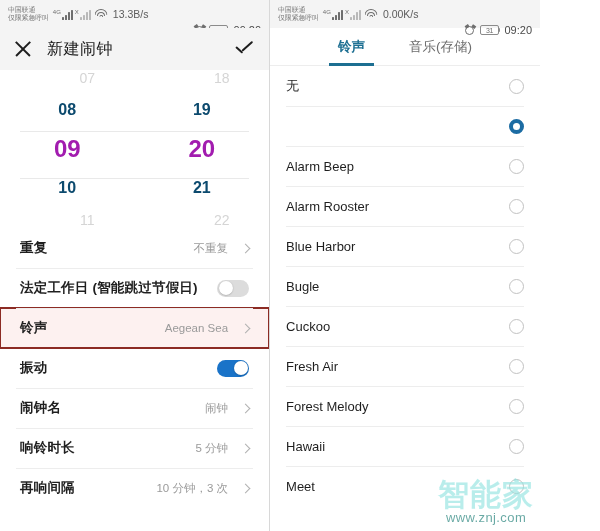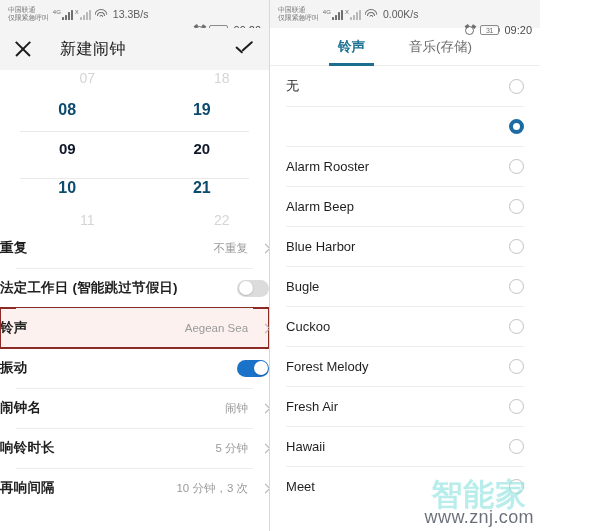--- a/index.html
+++ b/index.html
@@ -49,39 +49,39 @@
   .battery .nub { width: 1.5px; height: 4px; background: #8b8b8b; border-radius: 0 1px 1px 0; }
   .clock { font-size: 11px; color: #4a4a4a; }
 
   
   .appbar { height: 42px; background: #f4f4f4; display: flex; align-items: center; padding: 0 14px; position: relative; }
   .ic-close { width: 18px; height: 18px; position: relative; flex: none; cursor: pointer; }
   .ic-close::before, .ic-close::after {
     content: ""; position: absolute; left: -1px; top: 8px; width: 20px; height: 1.6px; background: #1d1d1d; }
   .ic-close::before { transform: rotate(45deg); }
   .ic-close::after { transform: rotate(-45deg); }
-  .apptitle { font-size: 16px; color: #1a1a1a; margin-left: 28px; font-weight: 500; letter-spacing: 0.5px; }
+  .apptitle { font-size: 16px; color: #1a1a1a; margin-left: 15px; font-weight: 500; letter-spacing: 0.5px; }
   .ic-check { position: absolute; right: 14px; top: 13px; width: 19px; height: 11px; cursor: pointer; }
   .ic-check::before, .ic-check::after { content: ""; position: absolute; background: #1d1d1d; height: 1.6px; border-radius: 1px; }
   .ic-check::before { width: 9px; left: 0; top: 5px; transform: rotate(42deg); transform-origin: left center; }
   .ic-check::after { width: 14px; left: 6px; top: 9px; transform: rotate(-42deg); transform-origin: left center; }
 
   
   .timepicker { height: 158px; position: relative; display: flex; }
   .col { flex: 1; display: flex; flex-direction: column; align-items: center; justify-content: center; }
   .col .v { height: 32px; line-height: 32px; font-size: 16px; font-weight: bold; color: #0c4a6e; width: 100%; text-align: center; }
   .col .v.far { color: #d5d5d5; font-weight: normal; font-size: 14px; padding-left: 40px; }
-  .col .v.sel { color: #0f172a; font-size: 15px; line-height: 46px; height: 46px; }
+  .col .v.sel { color: #a21caf; font-size: 24px; line-height: 46px; height: 46px; }
   .selector-line { position: absolute; left: 20px; right: 20px; height: 1px; background: #e9e9e9; }
   .selector-line.top { top: 61px; }
   .selector-line.bot { top: 108px; }
 
   
   .list { padding: 0; }
-  .row { height: 40px; display: flex; align-items: center; padding: 0 0; position: relative; cursor: pointer; text-align: right; }
+  .row { height: 40px; display: flex; align-items: center; padding: 0 20px; position: relative; cursor: pointer; text-align: right; }
   .row + .row::before { content: ""; position: absolute; left: 16px; right: 16px; top: 0; height: 1px; background: #ededed; }
   .row .label { font-size: 13.5px; color: #1f1f1f; font-weight: bold; letter-spacing: 0.2px; }
   .row .right { margin-left: auto; display: flex; align-items: center; gap: 14px; }
   .row .value { font-size: 11.5px; color: #9a9a9a; }
   .chev { width: 7px; height: 7px; border-right: 1.3px solid #b0b0b0; border-top: 1.3px solid #b0b0b0;
           transform: rotate(45deg); }
   .toggle { width: 32px; height: 17px; border-radius: 9px; background: #dcdcdc; position: relative; flex: none; cursor: pointer; }
   .toggle .knob { position: absolute; top: 1.5px; left: 1.5px; width: 14px; height: 14px; border-radius: 50%;
                   background: #ffffff; box-shadow: 0 0.5px 1.5px rgba(0,0,0,0.28); }
   .toggle.on { background: #1a73c8; }
@@ -100,21 +100,21 @@
   .rt-row + .rt-row::before { content: ""; position: absolute; left: 16px; right: 16px; top: 0; height: 1px; background: #ededed; }
   .rt-row .name { font-size: 13px; color: #1f1f1f; }
   .radio { margin-left: auto; width: 15px; height: 15px; border-radius: 50%; border: 1.4px solid #c2c2c2; flex: none; }
   .radio.checked { border: 4px solid #1c6ca3; background: #ffffff; }
 
   
   .watermark { position: absolute; right: 6px; bottom: 6px; text-align: center; pointer-events: none;
                user-select: none; opacity: 0.62; }
   .wm-cn { font-size: 31px; font-weight: bold; color: #8fe3e0; letter-spacing: 1px; line-height: 32px;
            font-family: "DejaVu Sans", sans-serif; }
-  .wm-url { font-size: 18px; color: #0f172a; letter-spacing: 0.4px; line-height: 15px; }
+  .wm-url { font-size: 13px; color: #0f766e; letter-spacing: 0.4px; line-height: 15px; }
 </style>
 </head>
 <body>
 
 <div class="screens">
 
   <div class="panel left">
 
     <div class="statusbar">
       <div class="carrier">
@@ -300,45 +300,45 @@
 
     <div class="rt-list">
       <div class="rt-row">
         <span class="name">无</span>
         <span class="radio"></span>
       </div>
       <div class="rt-row">
         <span class="radio checked"></span>
       </div>
       <div class="rt-row">
+        <span class="name">Alarm Beep</span>
+        <span class="radio"></span>
+      </div>
+      <div class="rt-row">
         <span class="name">Alarm Rooster</span>
         <span class="radio"></span>
       </div>
       <div class="rt-row">
-        <span class="name">Alarm Beep</span>
-        <span class="radio"></span>
-      </div>
-      <div class="rt-row">
         <span class="name">Blue Harbor</span>
         <span class="radio"></span>
       </div>
       <div class="rt-row">
         <span class="name">Bugle</span>
         <span class="radio"></span>
       </div>
       <div class="rt-row">
         <span class="name">Cuckoo</span>
         <span class="radio"></span>
       </div>
       <div class="rt-row">
+        <span class="name">Fresh Air</span>
+        <span class="radio"></span>
+      </div>
+      <div class="rt-row">
         <span class="name">Forest Melody</span>
-        <span class="radio"></span>
-      </div>
-      <div class="rt-row">
-        <span class="name">Fresh Air</span>
         <span class="radio"></span>
       </div>
       <div class="rt-row">
         <span class="name">Hawaii</span>
         <span class="radio"></span>
       </div>
       <div class="rt-row">
         <span class="name">Meet</span>
         <span class="radio"></span>
       </div>

